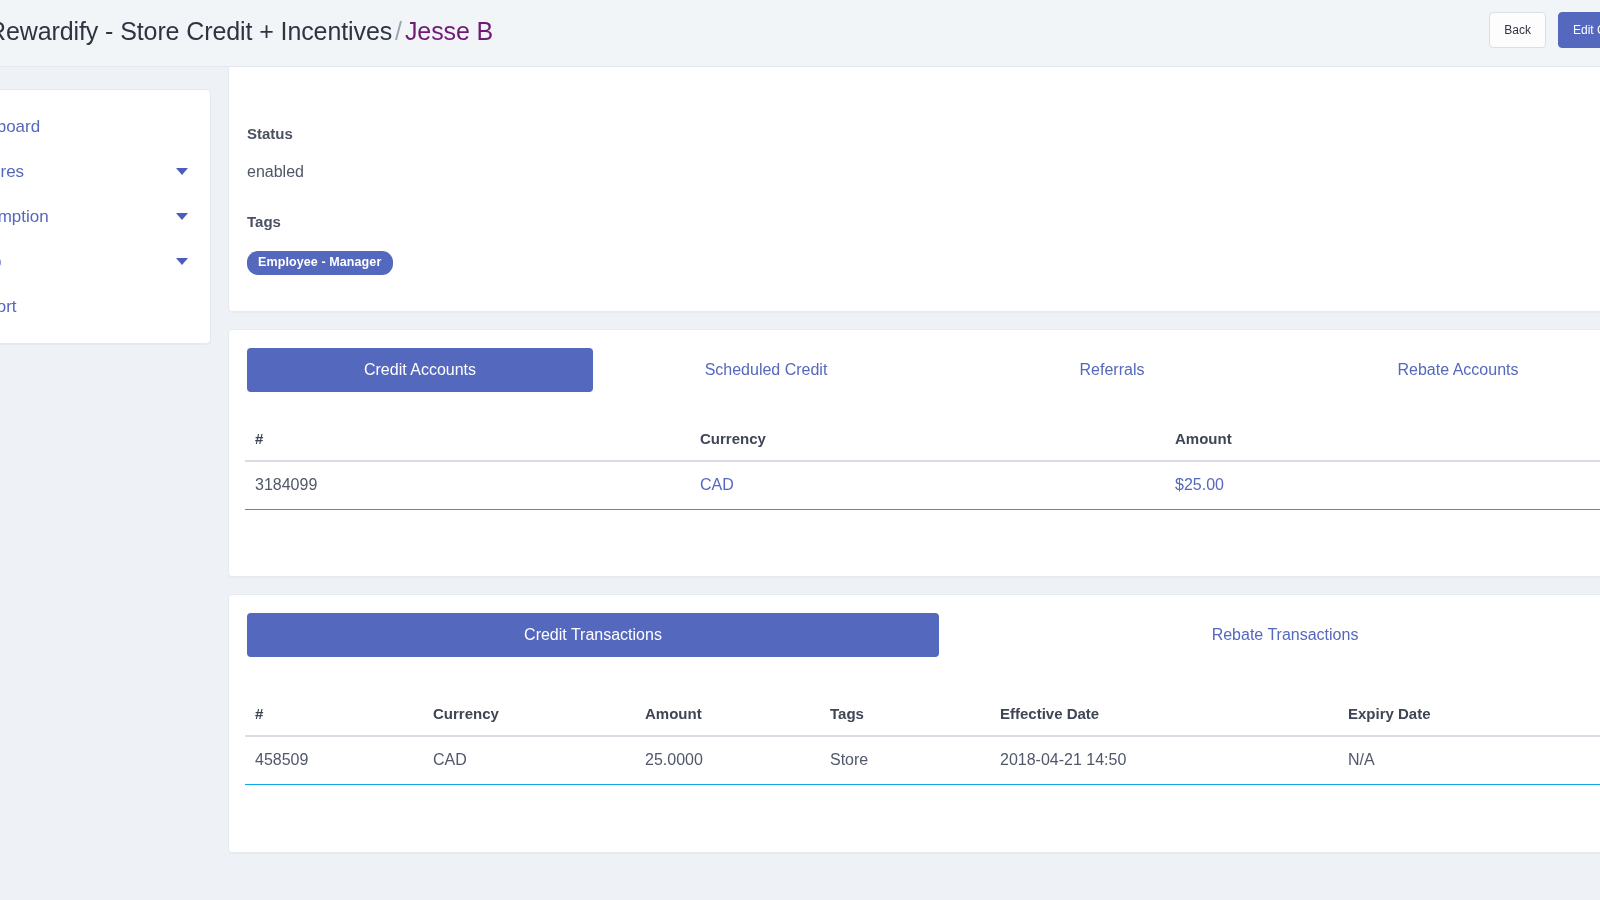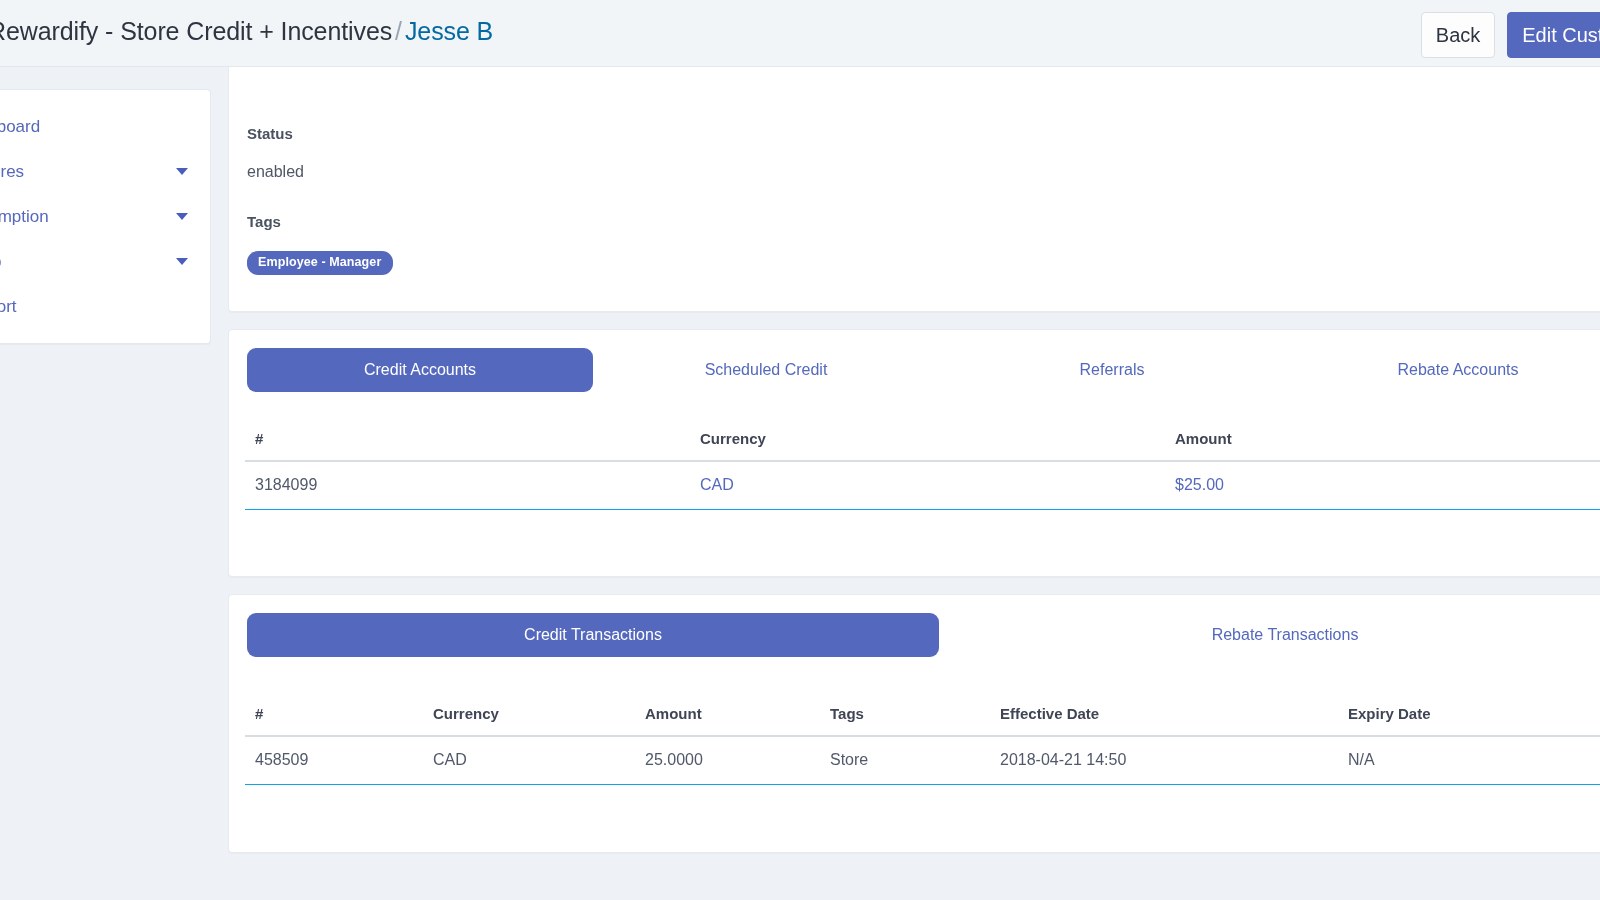--- a/index.html
+++ b/index.html
@@ -37,35 +37,35 @@
     color: #2e3440;
     white-space: nowrap;
     letter-spacing: -0.1px;
   }
   .header-title .sep {
     color: #9aa5b4;
     font-weight: normal;
     padding: 0 3px;
   }
   .header-title .crumb-sub {
-    color: #0369a1;
+    color: #701a75;
   }
 
   .header-actions {
     position: absolute;
     right: -64px;
     top: 12px;
     display: flex;
     gap: 12px;
     align-items: center;
   }
 
   .btn {
     font-family: "Liberation Sans", sans-serif;
-    font-size: 20px;
+    font-size: 12px;
     border-radius: 4px;
     padding: 10px 14px;
     cursor: pointer;
     white-space: nowrap;
     line-height: 1.2;
   }
   .btn-default {
     background: #fdfdfd;
     border: 1px solid #d9dfe5;
     color: #2e3440;
@@ -168,21 +168,21 @@
     align-items: center;
     width: 1384px;
   }
   .tab {
     flex: 1;
     text-align: center;
     font-size: 16px;
     color: #5468bd;
     cursor: pointer;
     padding: 13px 0;
-    border-radius: 9px;
+    border-radius: 4px;
     white-space: nowrap;
   }
   .tab.active {
     background: #5468bd;
     color: #ffffff;
   }
 
   
   .tbl {
     border-collapse: collapse;

